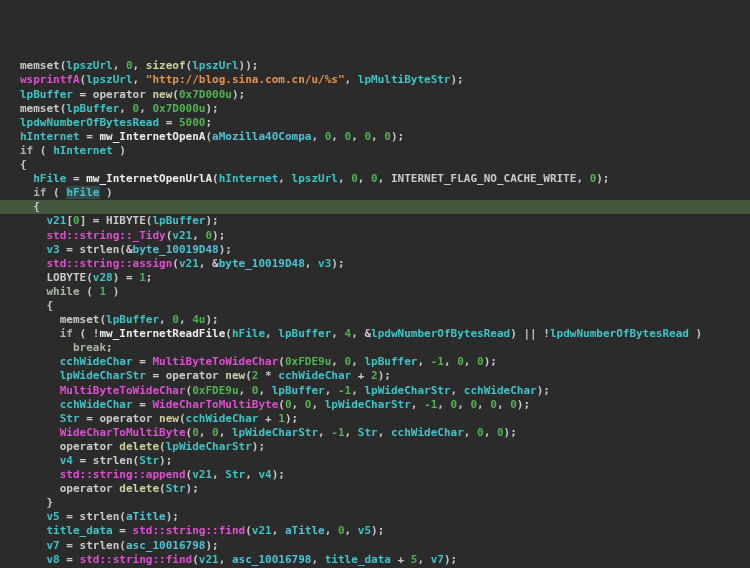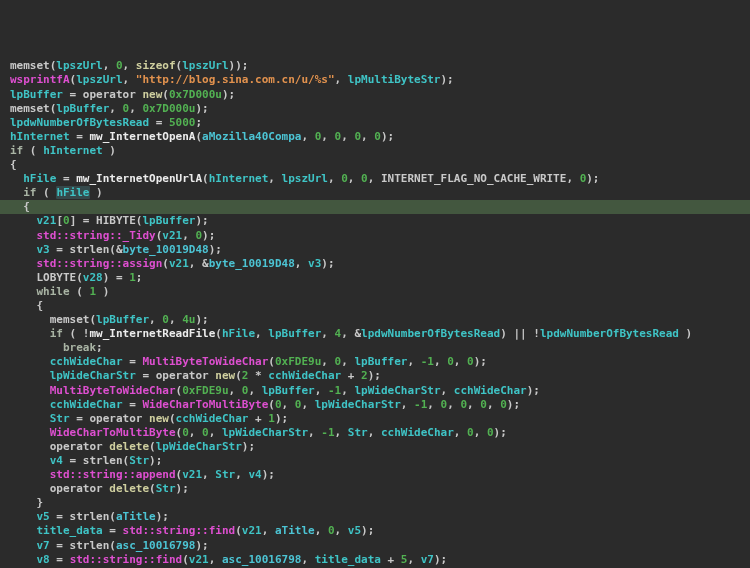--- a/index.html
+++ b/index.html
@@ -22,21 +22,21 @@
     white-space: pre;
     color: #c9c9c9;
     cursor: text;
   }
   .top-partial {
     height: 3px;
     overflow: hidden;
   }
   .line {
     height: 14.1px;
-    padding-left: 10px;
+    padding-left: 20px;
   }
   .line.hl {
     
   }
   .tok { display: inline; }
   .tok.mwf { font-weight: 800; }
   .tok.varhl {
     background: #35494b;
     border-radius: 1px;
   }

